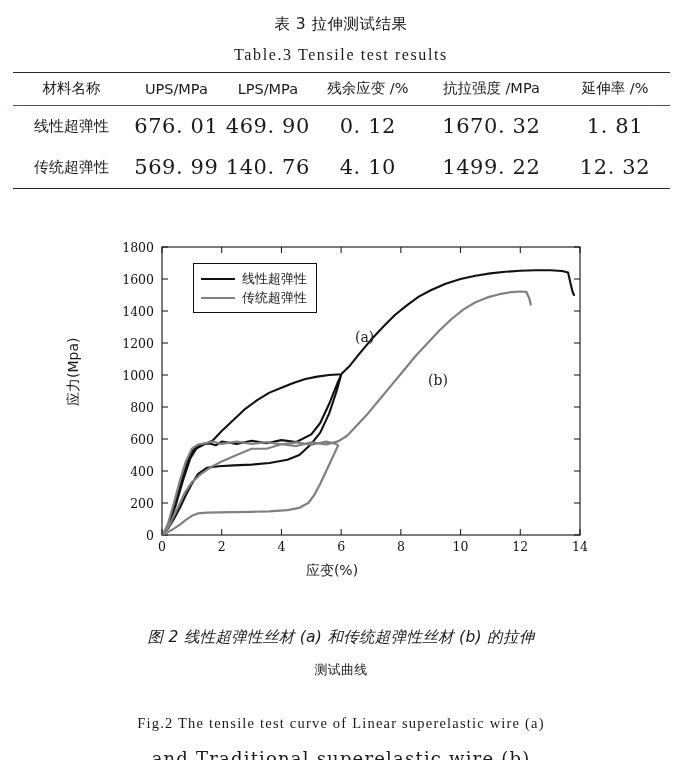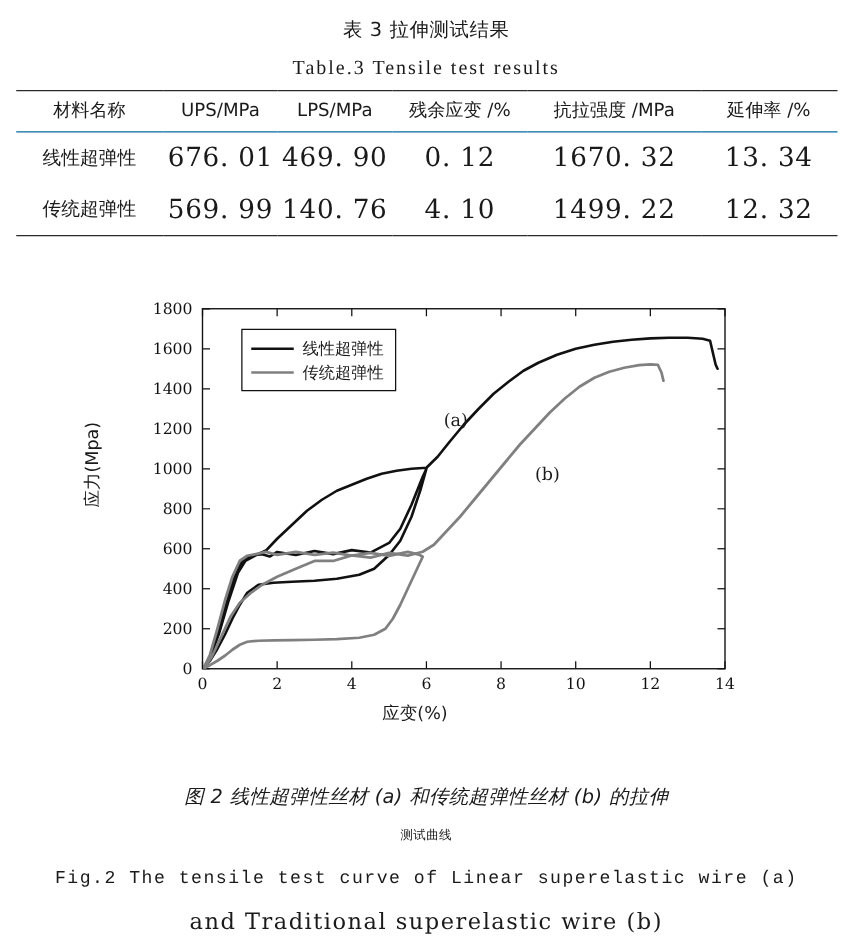--- a/index.html
+++ b/index.html
@@ -151,29 +151,29 @@
   }
   .cap-cn-1 {
     font-family: "DejaVu Sans", sans-serif;
     font-size: 15.5px;
     margin-top: 10px;
     letter-spacing: 0.3px;
     font-style: italic;
   }
   .cap-cn-2 {
     font-family: "DejaVu Sans", sans-serif;
-    font-size: 10px;
+    font-size: 13px;
     margin-top: 13px;
     letter-spacing: 0.3px;
   }
   .cap-en-1 {
-    font-family: Liberation Mono, monospace;
+    font-family: Liberation Serif, serif;
     font-size: 14.5px;
     letter-spacing: 1.2px;
-    margin-top: 20px;
+    margin-top: 36px;
   }
   .cap-en-2 {
     font-family: "DejaVu Serif", serif;
     font-size: 18px;
     letter-spacing: 1.2px;
     margin-top: 16px;
   }
   svg text {
     font-family: "DejaVu Serif", serif;
   }
@@ -198,21 +198,21 @@
           <th style="width:110px">延伸率 /%</th>
         </tr>
       </thead>
       <tbody>
         <tr>
           <td class="matname">线性超弹性</td>
           <td>676. 01</td>
           <td>469. 90</td>
           <td>0. 12</td>
           <td>1670. 32</td>
-          <td>13. 34</td>
+          <td>1. 81</td>
         </tr>
         <tr>
           <td class="matname">传统超弹性</td>
           <td>569. 99</td>
           <td>140. 76</td>
           <td>4. 10</td>
           <td>1499. 22</td>
           <td>12. 32</td>
         </tr>
       </tbody>

